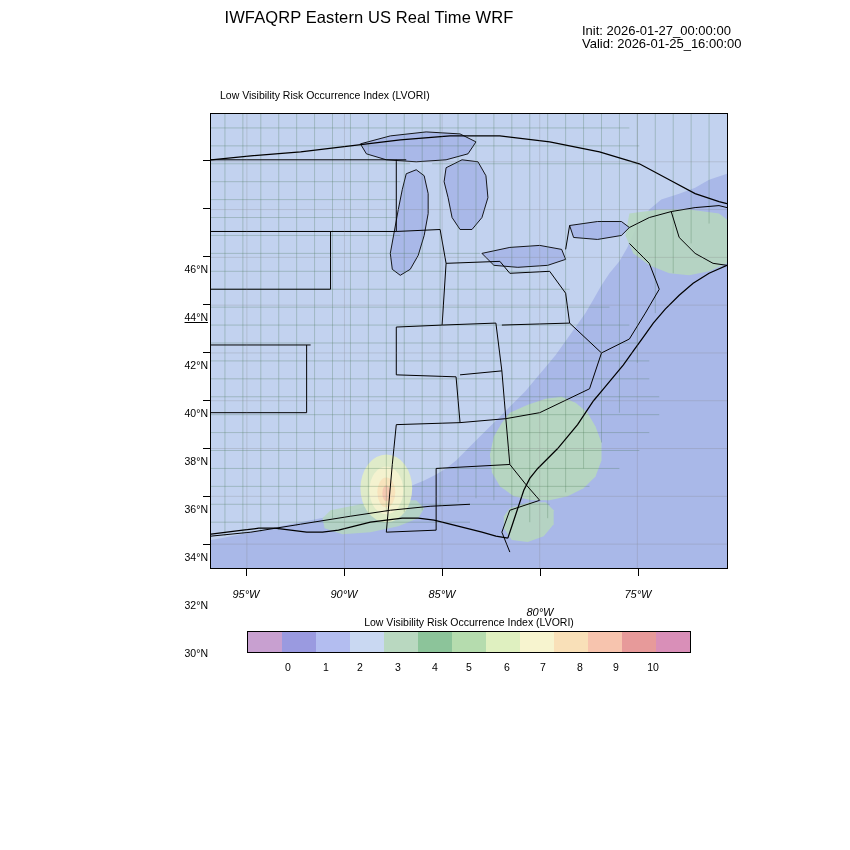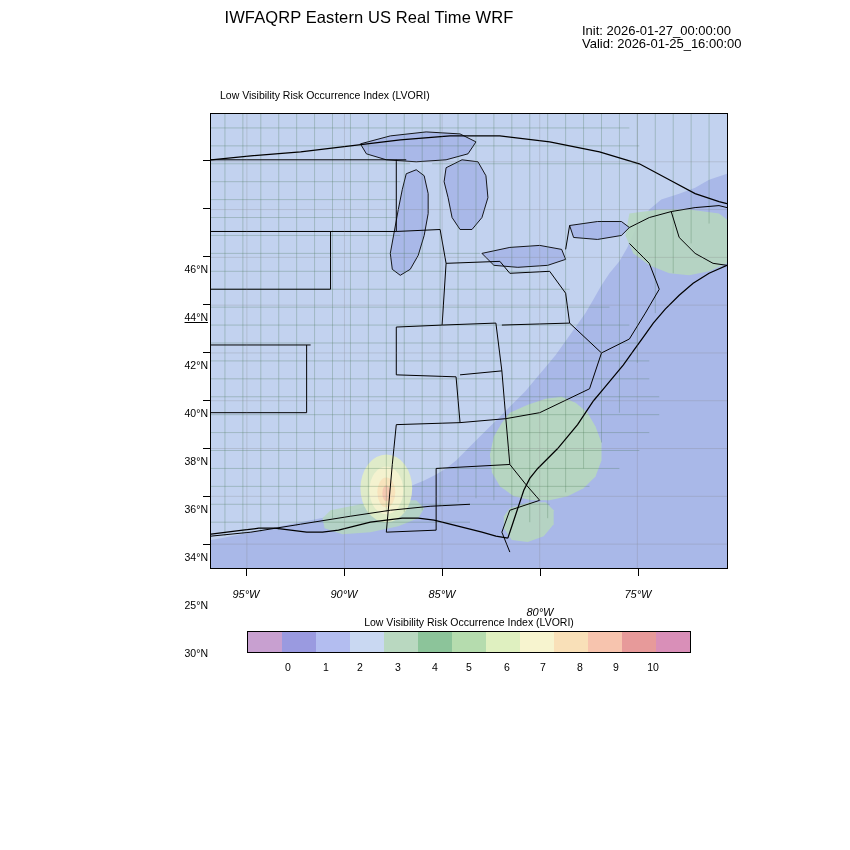--- a/index.html
+++ b/index.html
@@ -207,21 +207,21 @@
 </div>
 
 <div class="abs" id="ylabels">
   <div class="abs ytick" style="top:150px;">46°N</div>
   <div class="abs ytick" style="top:198px;text-decoration:underline;">44°N</div>
   <div class="abs ytick" style="top:246px;">42°N</div>
   <div class="abs ytick" style="top:294px;">40°N</div>
   <div class="abs ytick" style="top:342px;">38°N</div>
   <div class="abs ytick" style="top:390px;">36°N</div>
   <div class="abs ytick" style="top:438px;">34°N</div>
-  <div class="abs ytick" style="top:486px;">25°N</div>
+  <div class="abs ytick" style="top:486px;">32°N</div>
   <div class="abs ytick" style="top:534px;">30°N</div>
 </div>
 
 <div class="abs tickmark" style="left:179px; top:160px; width:7px; height:1px;"></div>
 <div class="abs tickmark" style="left:179px; top:208px; width:7px; height:1px;"></div>
 <div class="abs tickmark" style="left:179px; top:256px; width:7px; height:1px;"></div>
 <div class="abs tickmark" style="left:179px; top:304px; width:7px; height:1px;"></div>
 <div class="abs tickmark" style="left:179px; top:352px; width:7px; height:1px;"></div>
 <div class="abs tickmark" style="left:179px; top:400px; width:7px; height:1px;"></div>
 <div class="abs tickmark" style="left:179px; top:448px; width:7px; height:1px;"></div>

